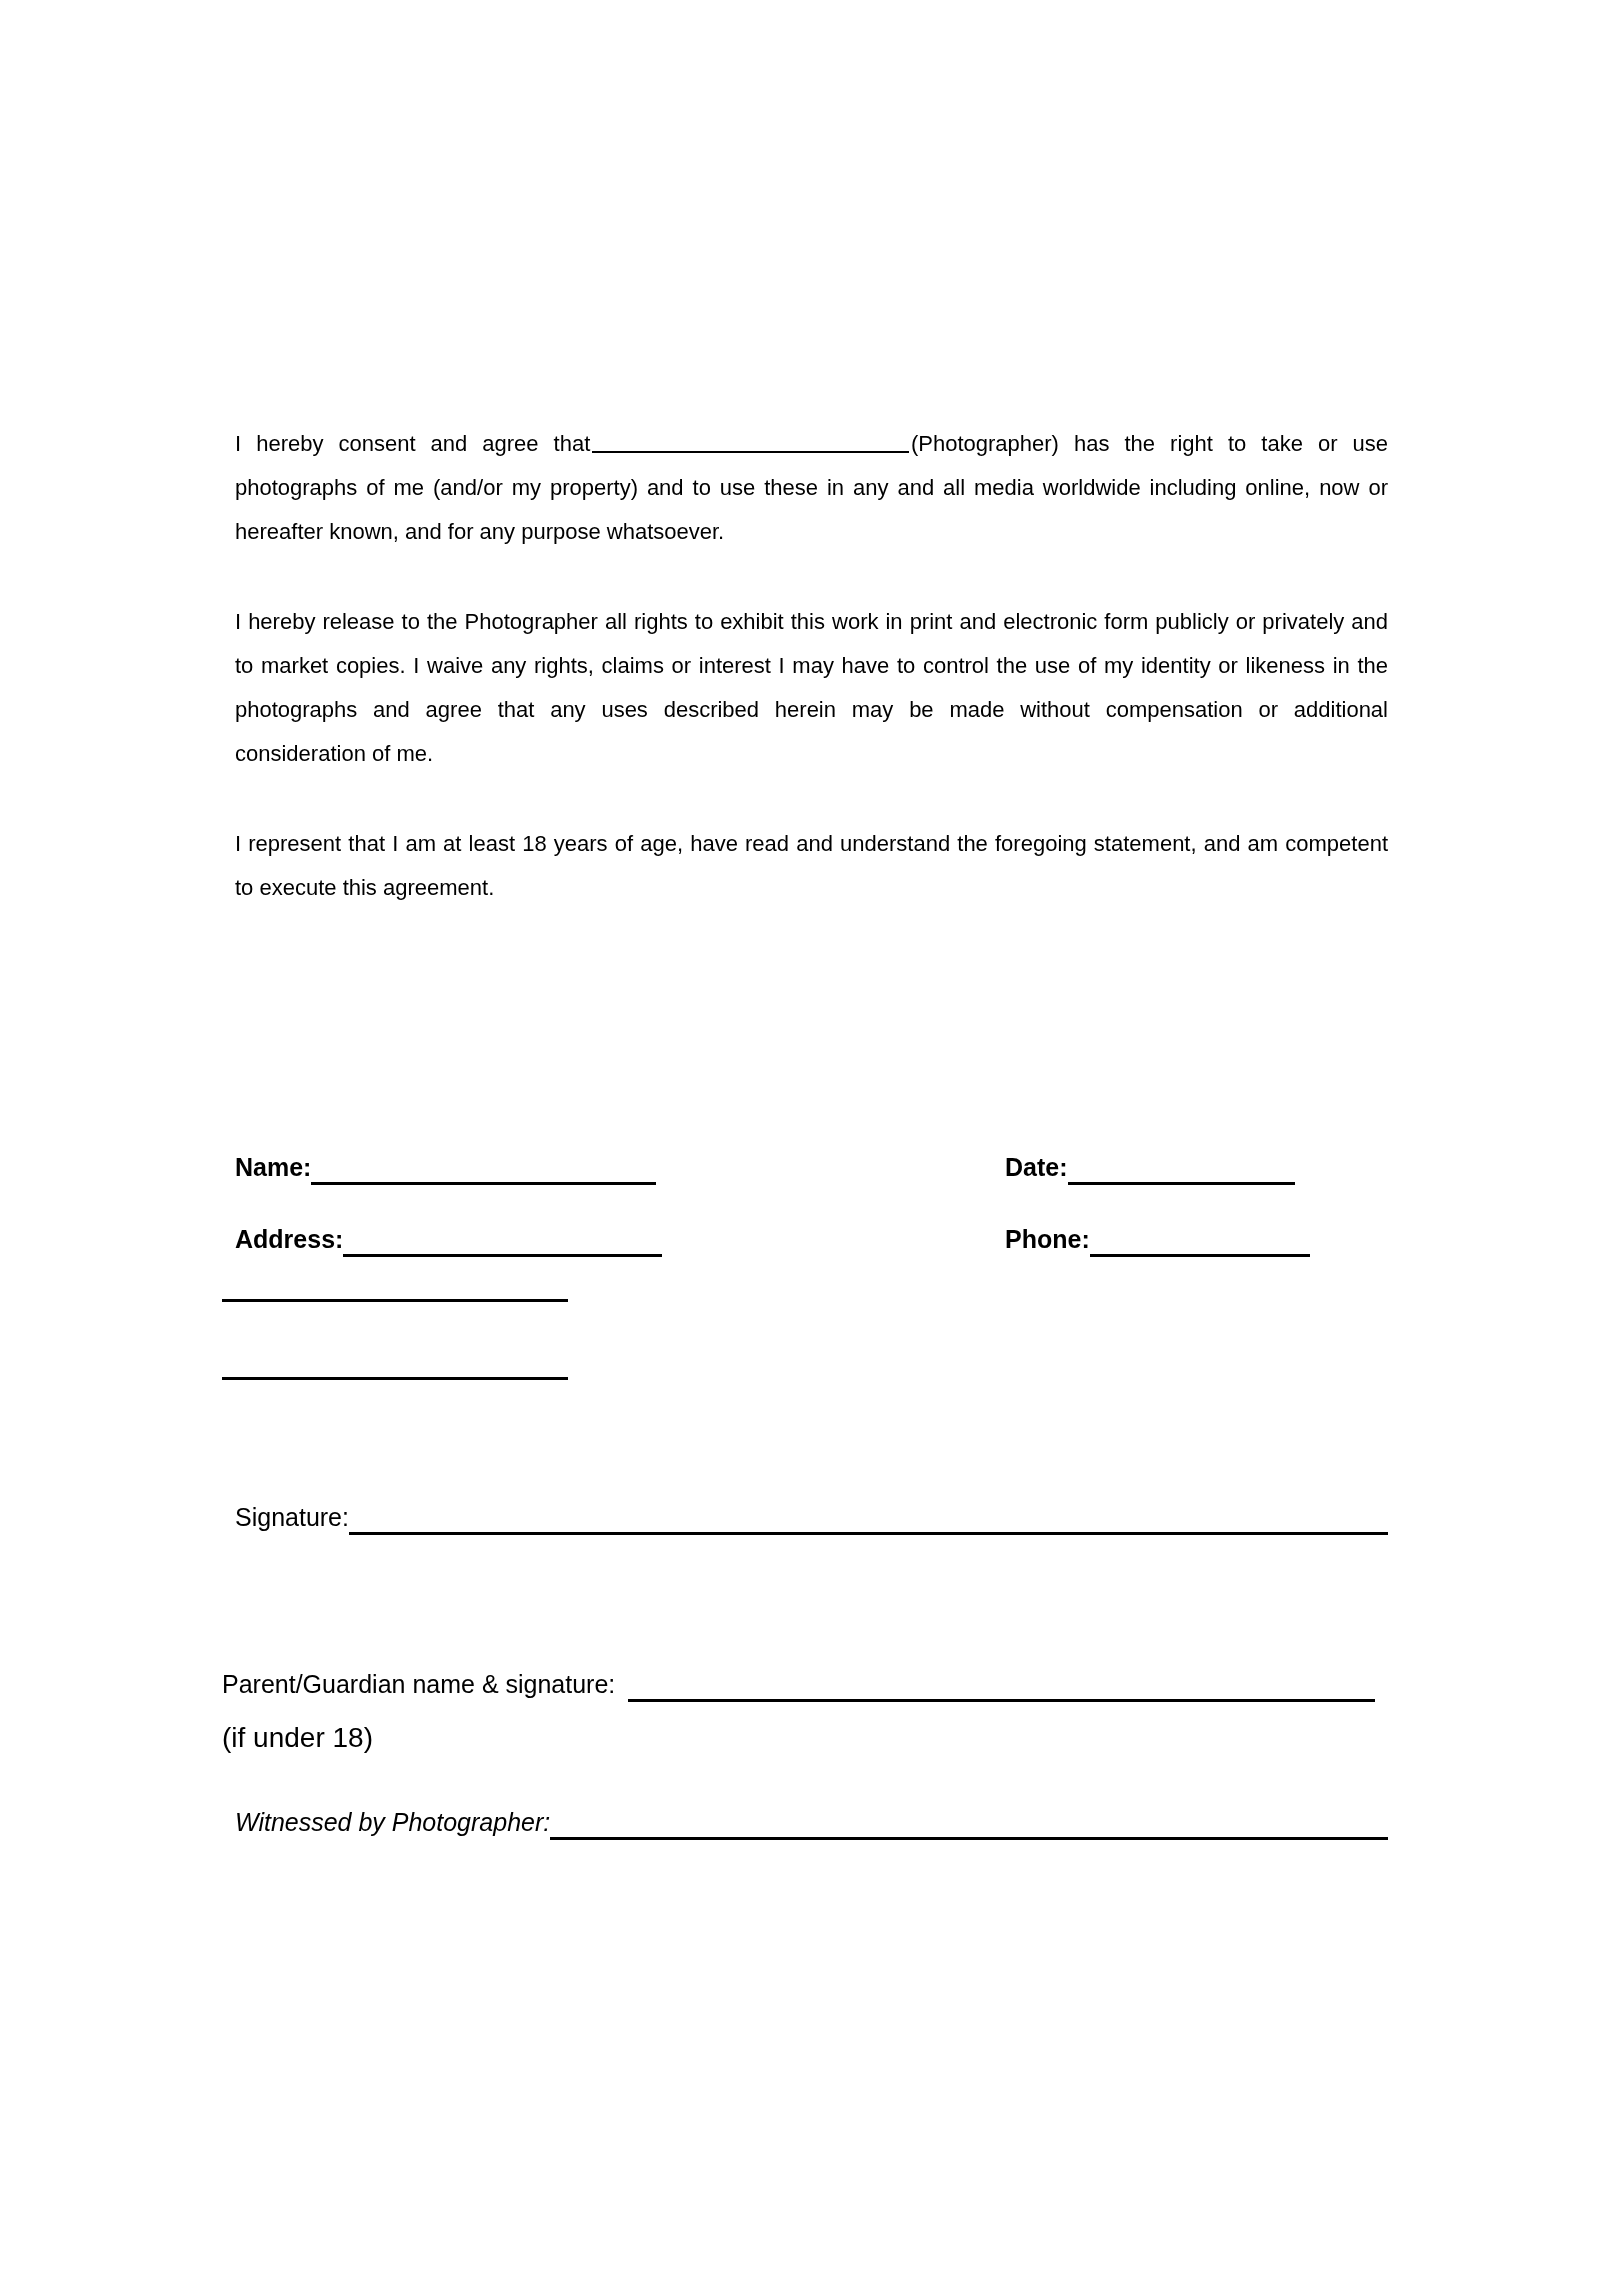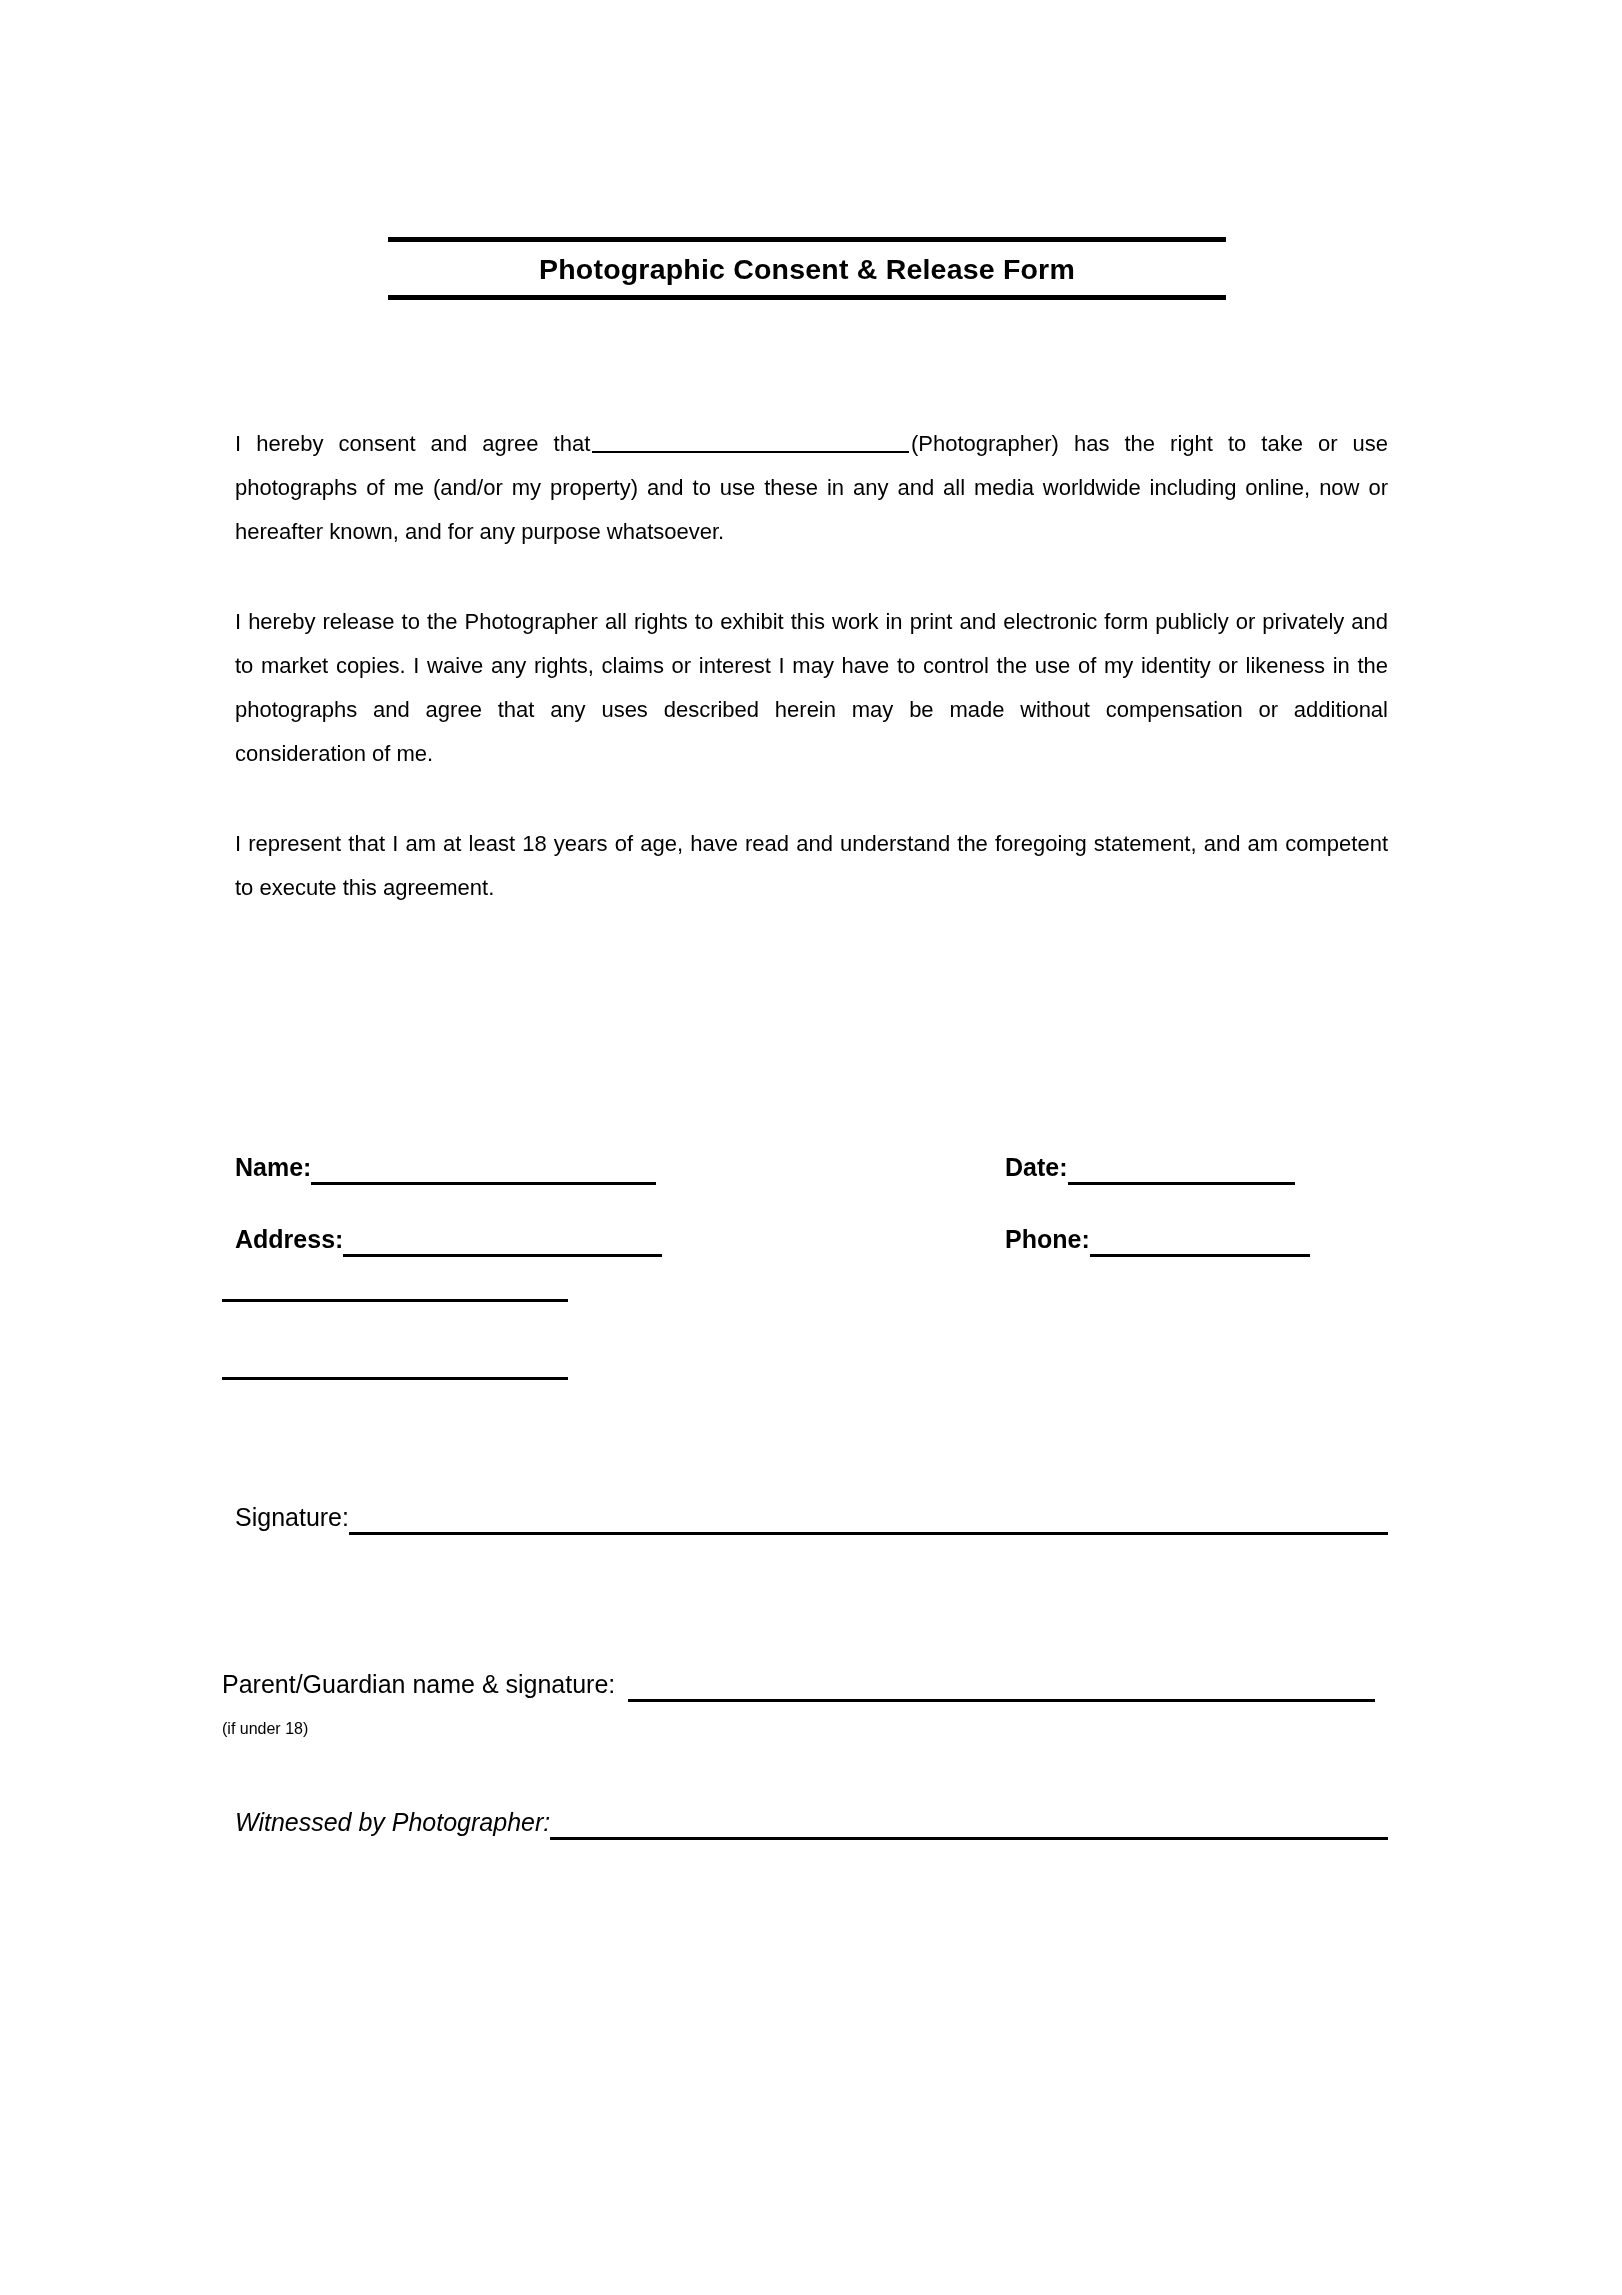--- a/index.html
+++ b/index.html
@@ -150,23 +150,23 @@
     white-space: nowrap;
   }
   .guardian-row .g-label { padding-bottom: 1.8px; }
   .guardian-row .g-line {
     flex: 1 1 auto;
     border-bottom: 3.7px solid #000000;
     height: 27.5px;
     margin-left: 13px;
   }
   .guardian-note {
-    font-size: 16px;
+    font-size: 28px;
     line-height: 33px;
-    margin-top: 10px;
+    margin-top: 19px;
   }
 
   .witness-block {
     position: absolute;
     left: 235px;
     top: 1807px;
     width: 1153px;
   }
   .witness-row {
     display: flex;
@@ -181,25 +181,20 @@
     flex: 1 1 auto;
     border-bottom: 3.7px solid #000000;
     height: 27.5px;
   }
 </style>
 </head>
 <body>
 
 <div class="page">
 
-  <div class="title-block">
-    <div class="title-rule"></div>
-    <div class="title-text">Photographic Consent &amp; Release Form</div>
-    <div class="title-rule"></div>
-  </div>
 
   <div class="body-col">
 
     <p class="para"><span>I hereby consent and agree that</span><span class="inline-blank"></span><span>(Photographer) has the right to take or use photographs of me (and/or my property) and to use these in any and all media worldwide including online, now or hereafter known, and for any purpose whatsoever.</span></p>
 
     <p class="para">I hereby release to the Photographer all rights to exhibit this work in print and electronic form publicly or privately and to market copies. I waive any rights, claims or interest I may have to control the use of my identity or likeness in the photographs and agree that any uses described herein may be made without compensation or additional consideration of me.</p>
 
     <p class="para last">I represent that I am at least 18 years of age, have read and understand the foregoing statement, and am competent to execute this agreement.</p>
   </div>
 

